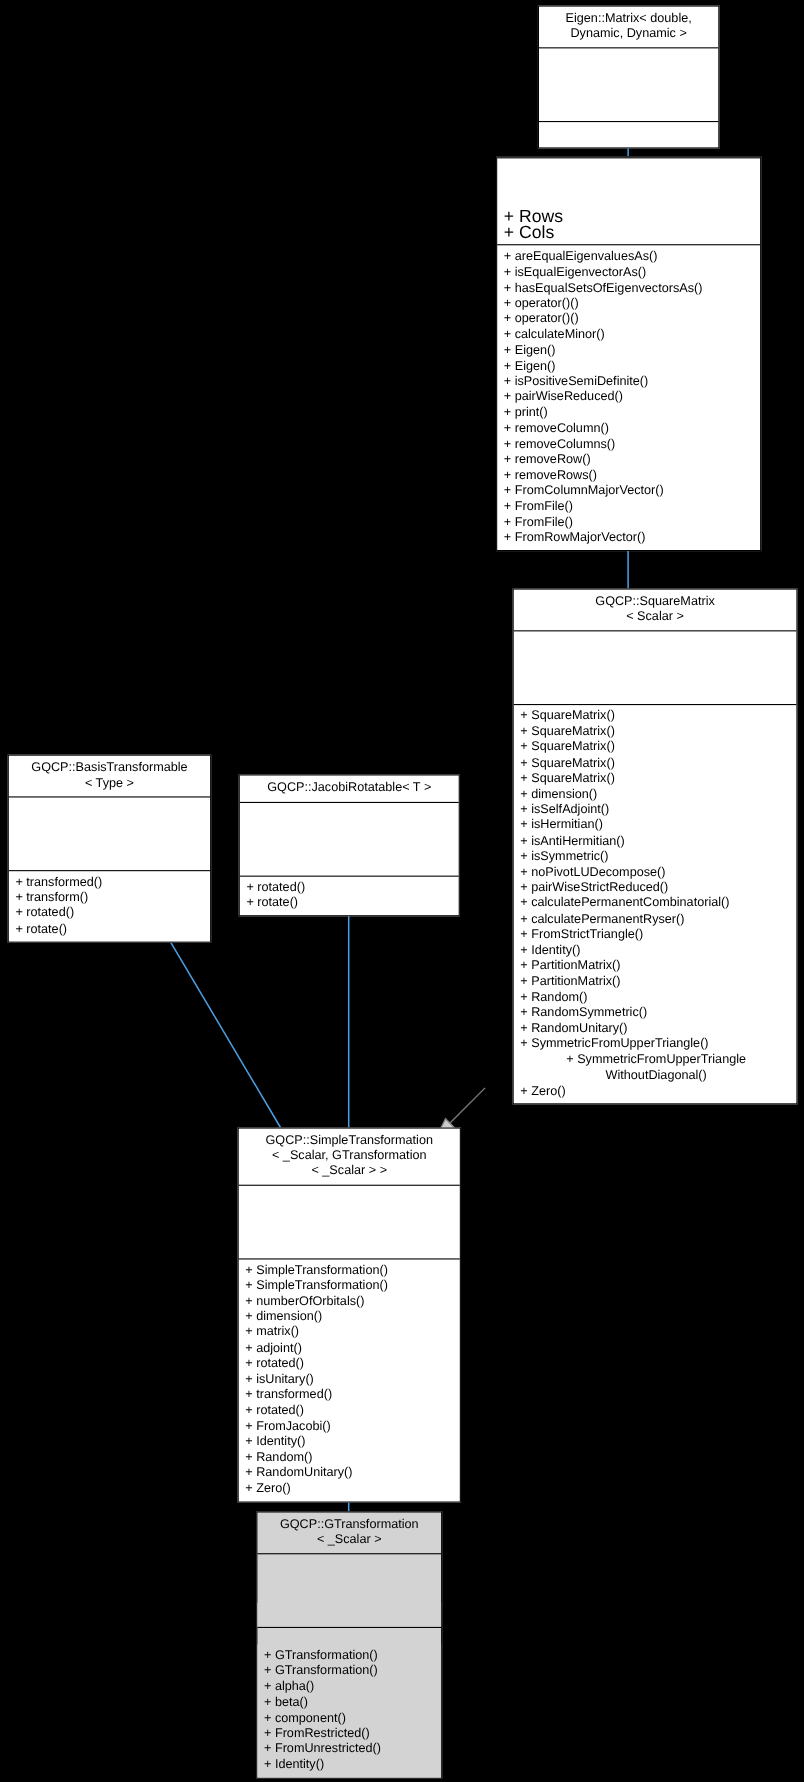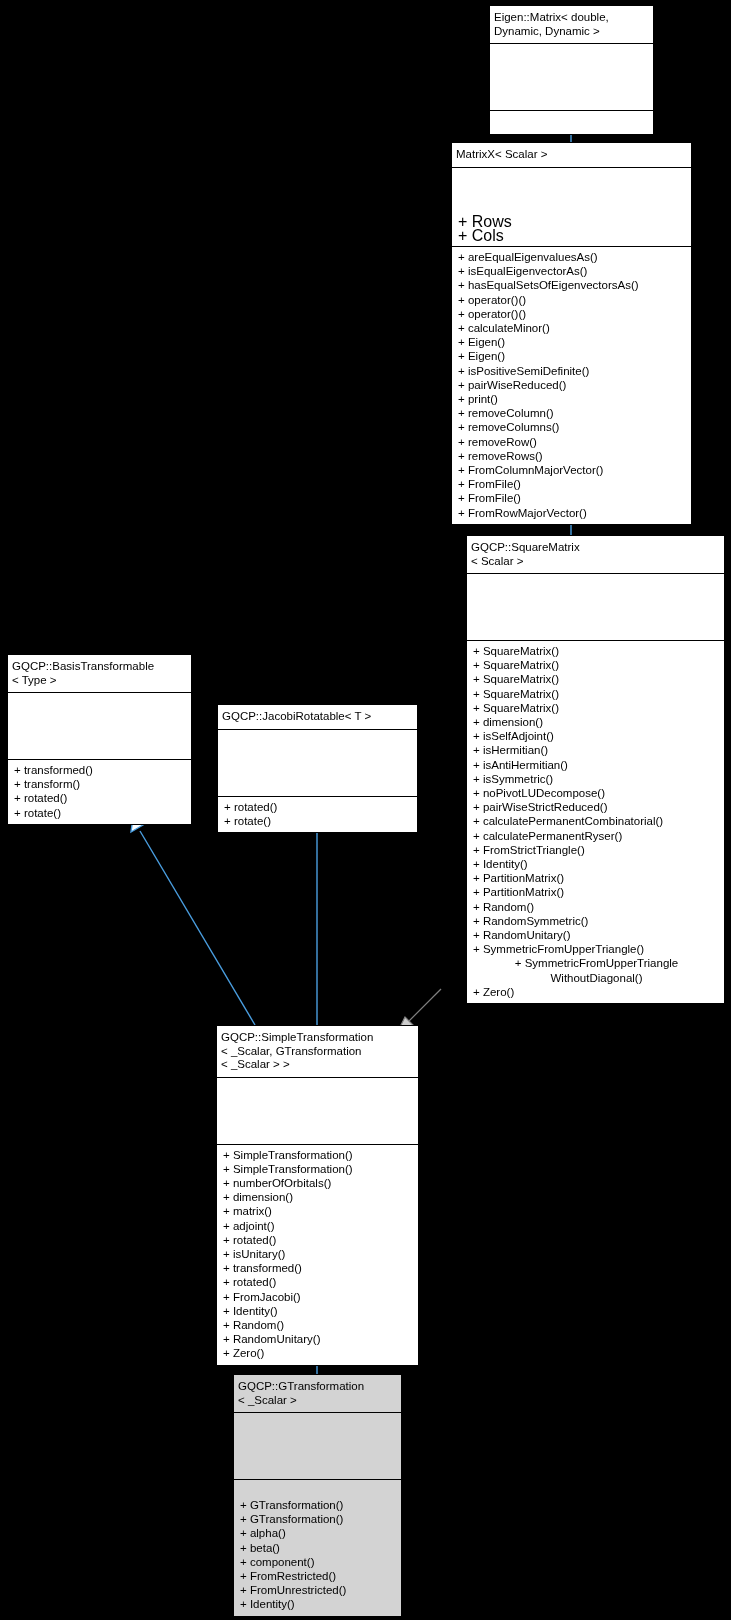--- a/index.html
+++ b/index.html
@@ -28,21 +28,21 @@
     pointer-events: none;
   }
   .node {
     position: absolute;
     background: #ffffff;
     border: 1px solid #000000;
     box-sizing: border-box;
     color: #000000;
   }
   .node .title {
-    text-align: left;
+    text-align: center;
     font-size: 11.5px;
     line-height: 13.5px;
     padding: 5px 4px 5px 4px;
     white-space: pre-line;
   }
   .node .sep {
     border-top: 1px solid #000000;
     height: 0;
     font-size: 0;
     line-height: 0;
@@ -104,21 +104,20 @@
   <div class="node" style="left:489px; top:5px; width:165px;">
     <div class="title">Eigen::Matrix&lt; double,
 Dynamic, Dynamic &gt;</div>
     <div class="sep"></div>
     <div class="attrs empty"></div>
     <div class="sep"></div>
     <div class="ops empty"></div>
   </div>
 
   <div class="node" style="left:451px; top:142px; width:241px;">
-    <div class="title">MatrixX&lt; Scalar &gt;</div>
     <div class="sep"></div>
     <div class="attrs">
       <div class="row">+ Rows</div>
       <div class="row">+ Cols</div>
     </div>
     <div class="sep"></div>
     <div class="ops">
       <div class="row">+ areEqualEigenvaluesAs()</div>
       <div class="row">+ isEqualEigenvectorAs()</div>
       <div class="row">+ hasEqualSetsOfEigenvectorsAs()</div>
@@ -169,21 +168,21 @@
       <div class="row">+ Random()</div>
       <div class="row">+ RandomSymmetric()</div>
       <div class="row">+ RandomUnitary()</div>
       <div class="row">+ SymmetricFromUpperTriangle()</div>
       <div class="wrap">+ SymmetricFromUpperTriangle
 WithoutDiagonal()</div>
       <div class="row">+ Zero()</div>
     </div>
   </div>
 
-  <div class="node" style="left:7px; top:654px; width:185px;">
+  <div class="node" style="left:7px; top:686px; width:185px;">
     <div class="title">GQCP::BasisTransformable
 &lt; Type &gt;</div>
     <div class="sep"></div>
     <div class="attrs empty"></div>
     <div class="sep"></div>
     <div class="ops">
       <div class="row">+ transformed()</div>
       <div class="row">+ transform()</div>
       <div class="row">+ rotated()</div>
       <div class="row">+ rotate()</div>

